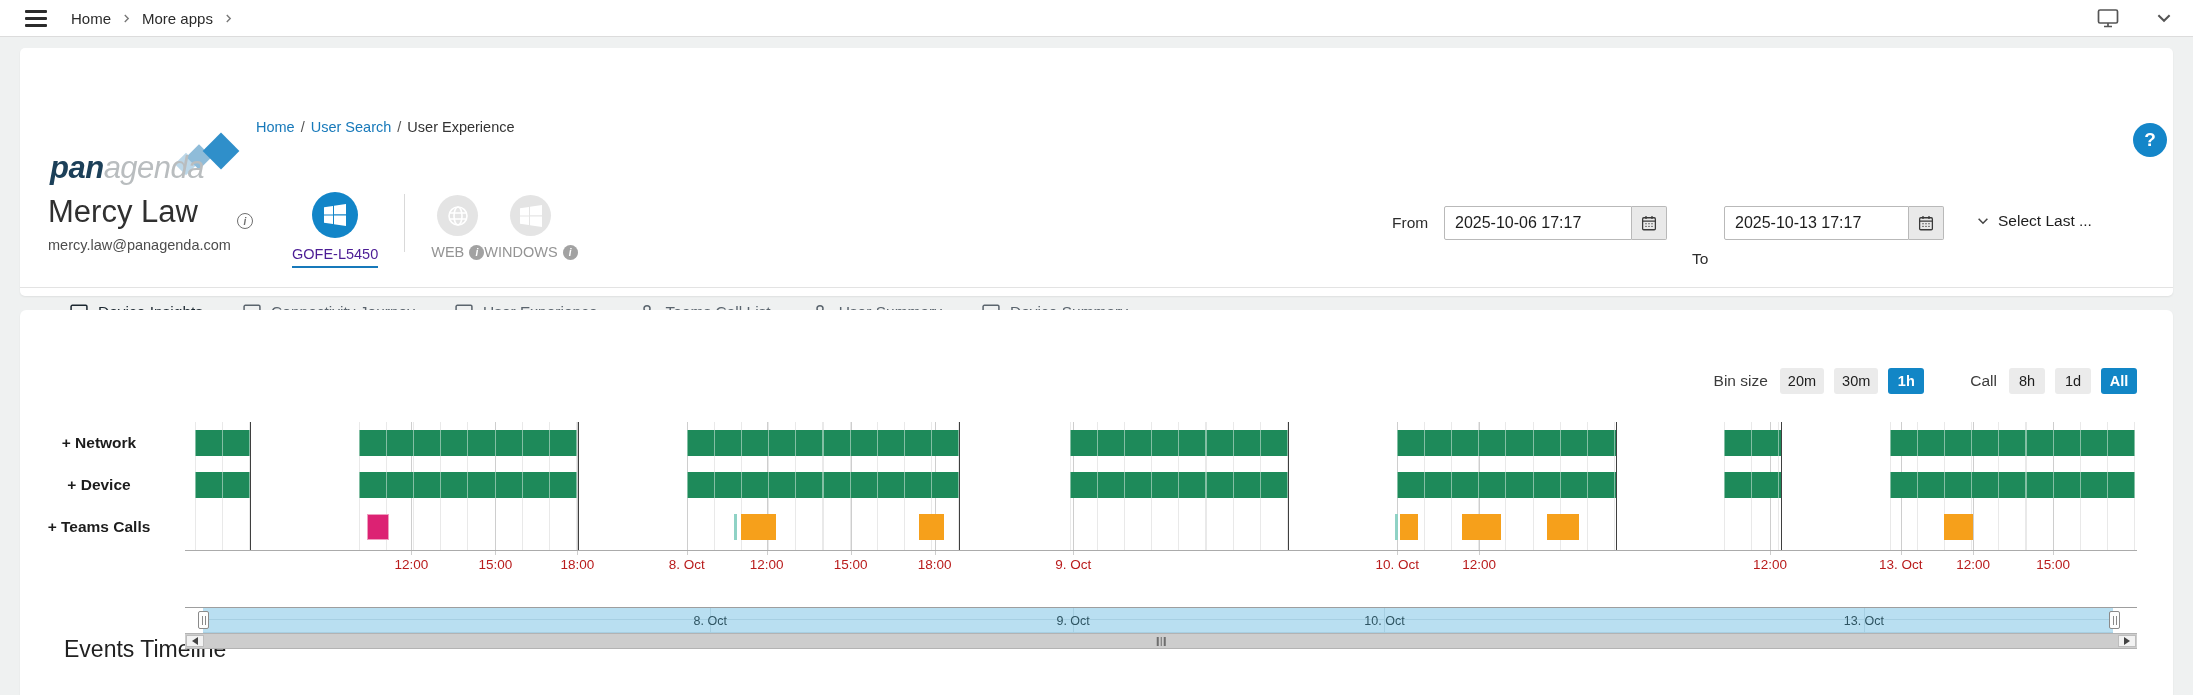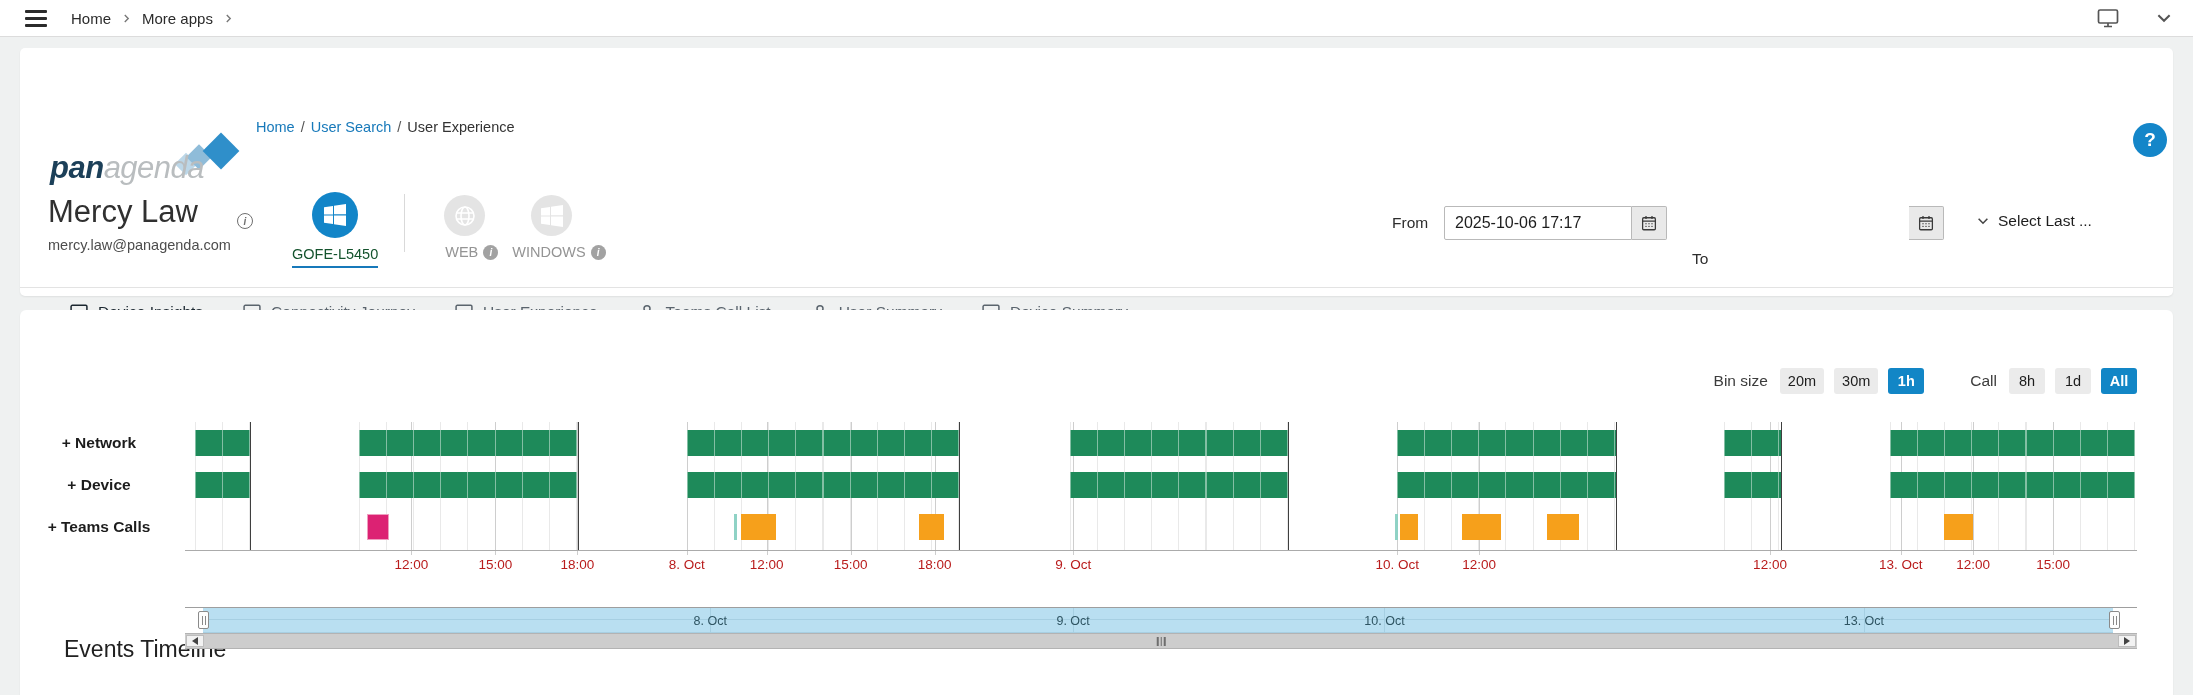--- a/index.html
+++ b/index.html
@@ -38,22 +38,22 @@
   #user-info-icon { position:absolute; left:217px; top:165px; width:16px; height:16px; border:1.5px solid #6f6f6f; border-radius:50%; color:#6f6f6f; font-size:10px; font-style:italic; font-weight:700; display:flex; align-items:center; justify-content:center; }
   #user-email { position:absolute; left:28px; top:189px; font-size:14.5px; color:#4d4d4d; }
 
   
   #devices { position:absolute; left:272px; top:144px; display:flex; align-items:flex-start; }
   .device { display:flex; flex-direction:column; align-items:center; cursor:pointer; }
   .device .circle { width:46px; height:46px; border-radius:50%; display:flex; align-items:center; justify-content:center; }
   .device.dim .circle { width:41px; height:41px; margin-top:3px; background:#e4e4e4; }
   .device .circle.sel { background:#1285c8; }
   .device .lblrow { margin-top:8px; display:flex; align-items:center; gap:5px; font-size:14.5px; }
-  .device.dim .lblrow { color:#949494;margin-left:14px; }
-  .device .lblrow .txt { color:#14532d; }
+  .device.dim .lblrow { color:#949494; }
+  .device .lblrow .txt { color:#4c1d95; }
   .device.dim .lblrow .txt { color:#949494; }
   .device .sel-underline { margin-top:4px; height:2px; background:#1779ba; width:100%; }
   .info-badge { width:15px; height:15px; border-radius:50%; background:#a2a2a2; color:#fff; font-size:10px; font-style:italic; font-weight:700; display:flex; align-items:center; justify-content:center; }
   .vdivider { width:1px; height:58px; background:#d9d9d9; margin:2px 26px 0 26px; }
 
   
   .dr-label { position:absolute; font-size:15.5px; color:#2d2d2d; top:166px; }
   .dr-input { position:absolute; top:158px; height:34px; border:1px solid #b9b9b9; border-radius:2px 0 0 2px; font-size:16px; color:#1d1d1d; padding:0 10px; font-family:"Liberation Sans",sans-serif; background:#fff; }
   .dr-calbtn { position:absolute; top:158px; width:35px; height:34px; background:#e9e9e9; border:1px solid #b9b9b9; border-left:none; border-radius:0 2px 2px 0; display:flex; align-items:center; justify-content:center; cursor:pointer; }
   #select-last { position:absolute; left:1956px; top:164px; display:flex; align-items:center; gap:8px; font-size:15.5px; color:#1d1d1d; cursor:pointer; }
@@ -209,20 +209,21 @@
     <span class="dr-label" style="left:1372px;">From</span>
     <input class="dr-input" style="left: 1424px; width: 188px;" readonly="" value="2025-10-06 17:17">
     <div class="dr-calbtn" style="left:1612px;">
       <svg width="18" height="18" viewBox="0 0 24 24" fill="none" stroke="#3a3a3a" stroke-width="1.7">
           <rect x="3.5" y="5" width="17" height="16" rx="1.5"></rect>
           <path d="M3.5 9.5h17M8 2.8v4M16 2.8v4"></path>
           <path stroke-width="1.2" d="M7 13h2M11 13h2M15 13h2M7 16.5h2M11 16.5h2M15 16.5h2"></path>
         </svg>
     </div>
     <span class="dr-label" style="left:1672px;margin-top:36px;">To</span>
+    <input class="dr-input" style="left: 1704px; width: 185px;" readonly="" value="2025-10-13 17:17">
     <div class="dr-calbtn" style="left:1889px;">
       <svg width="18" height="18" viewBox="0 0 24 24" fill="none" stroke="#3a3a3a" stroke-width="1.7">
           <rect x="3.5" y="5" width="17" height="16" rx="1.5"></rect>
           <path d="M3.5 9.5h17M8 2.8v4M16 2.8v4"></path>
           <path stroke-width="1.2" d="M7 13h2M11 13h2M15 13h2M7 16.5h2M11 16.5h2M15 16.5h2"></path>
         </svg>
     </div>
     <div id="select-last">
       <svg width="14" height="14" viewBox="0 0 16 16" fill="none" stroke="currentColor" stroke-width="1.8">
           <path d="M3 5.5l5 5 5-5"></path>

